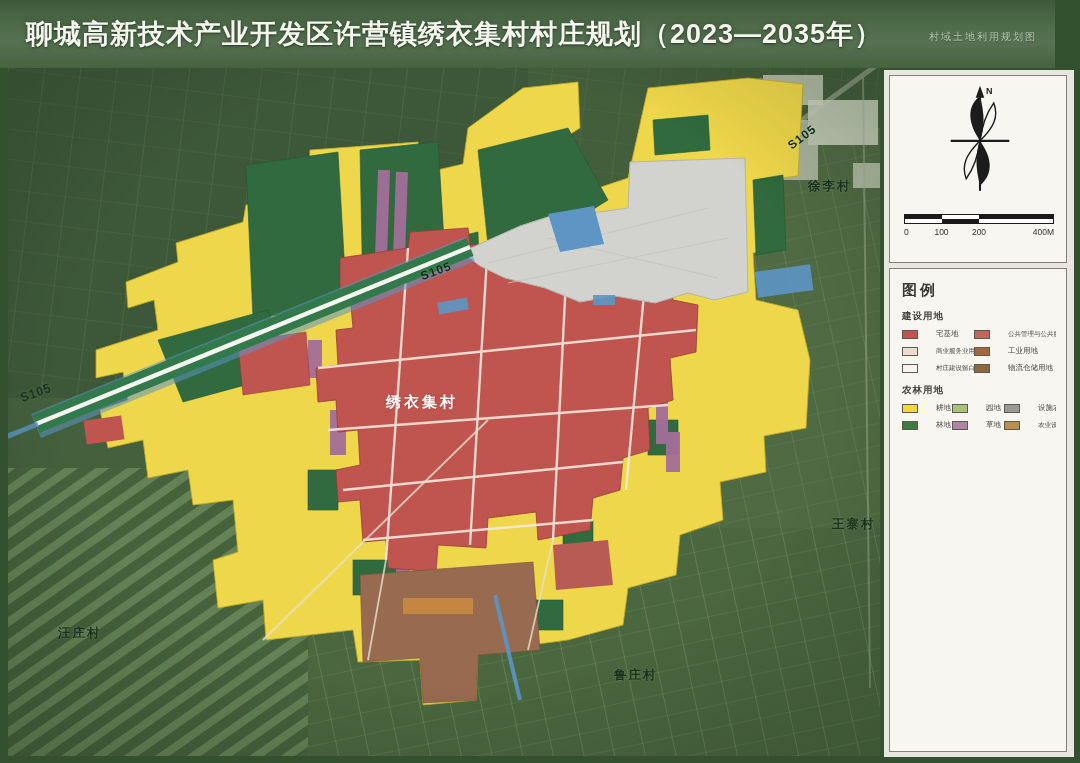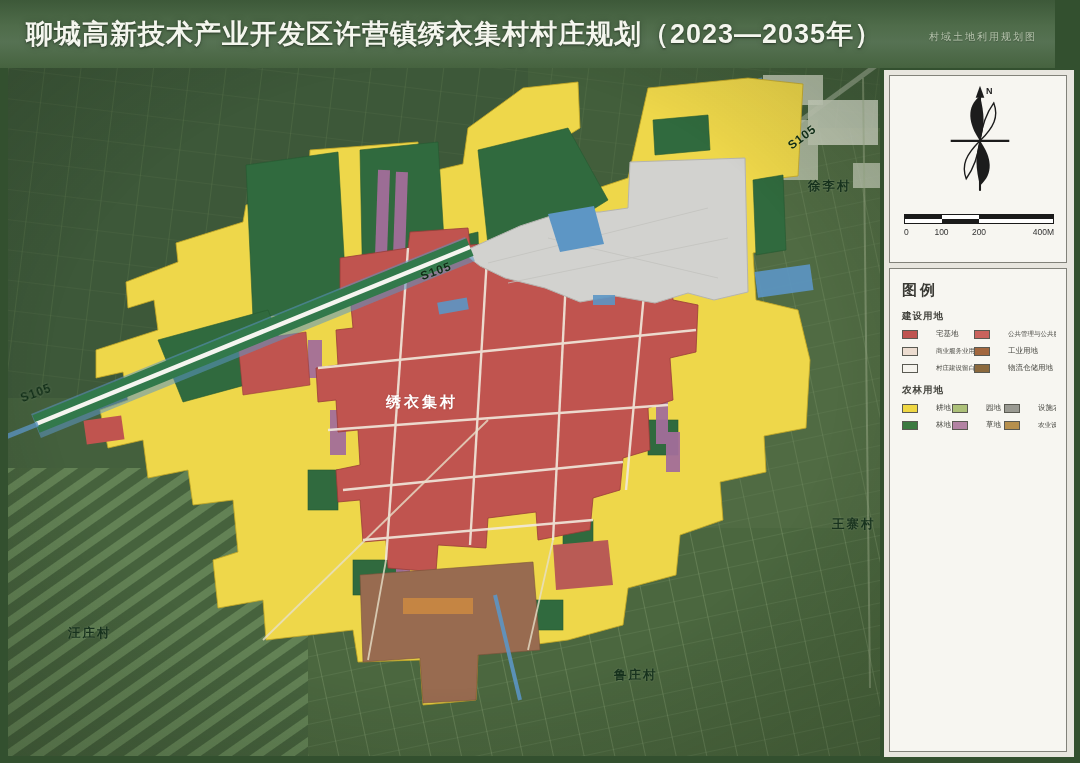--- a/index.html
+++ b/index.html
@@ -36,21 +36,21 @@
   }
   .lbl-s105{font-size:12px;letter-spacing:1px;color:#0f2c16;}
   .lbl-s105-left {left:12px; top:318px; transform:rotate(-20deg);}
   .lbl-s105-mid  {left:412px;top:196px; transform:rotate(-20deg);}
   .lbl-s105-tr   {left:778px;top:62px;  transform:rotate(-37deg);}
   .lbl-village{font-size:12.5px;letter-spacing:2px;}
   .lbl-v-center{left:378px;top:325px;font-size:15px;color:#ffffff;letter-spacing:3px;text-shadow:0 0 2px rgba(120,40,40,.35);}
   .lbl-v-tr    {left:800px;top:110px;}
   .lbl-v-r     {left:792px;top:448px;margin-left:32px;}
   .lbl-v-b     {left:606px;top:551px;margin-top:48px;}
-  .lbl-v-bl    {left:60px; top:557px;}
+  .lbl-v-bl    {left:50px; top:557px;}
   
   .panel{
     position:absolute;left:884px;top:70px;width:190px;height:687px;
     background:#e8e6df;
   }
   .pbox{
     position:absolute;left:5px;width:178px;background:#f7f6f1;
     border:1.5px solid #82827a;box-sizing:border-box;
   }
   .compass-box{top:5px;height:188px;}

